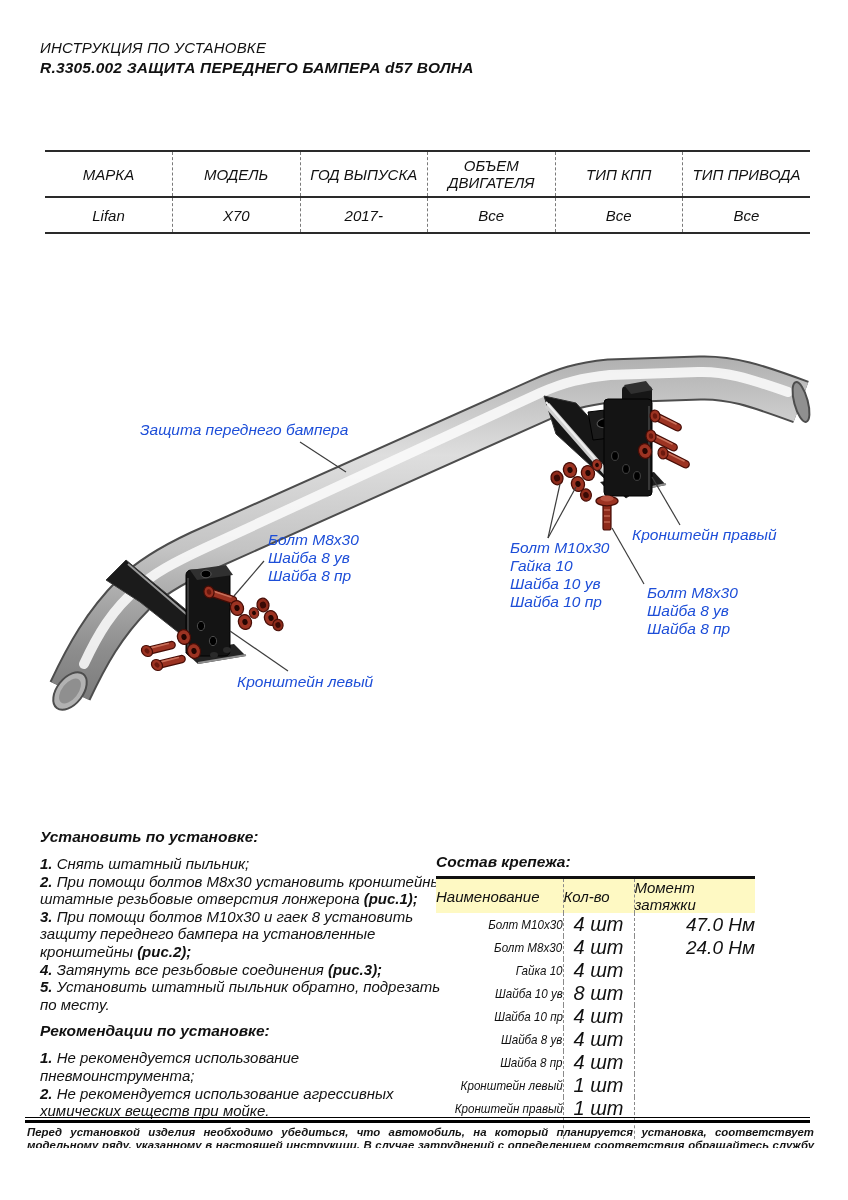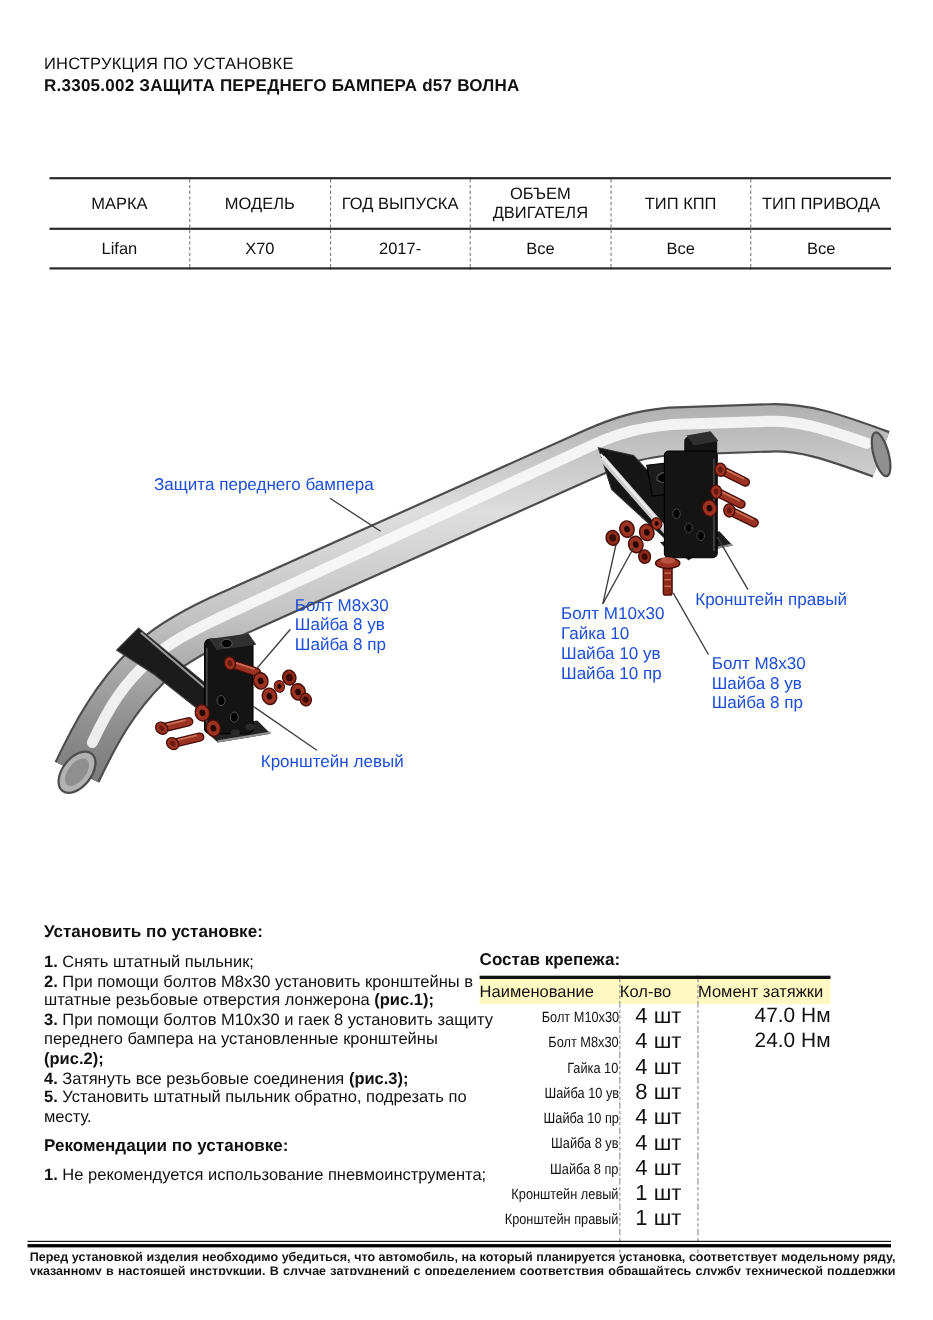--- a/index.html
+++ b/index.html
@@ -1,20 +1,21 @@
 <!DOCTYPE html>
 <html><head>
 <meta charset="utf-8">
 <style>
   * { box-sizing: border-box; margin: 0; padding: 0; }
   html,body { background:#fff; }
   .page {
-    position: relative; width: 848px; height: 1144px; margin: 15px auto;
+    position: relative; width: 848px; height: 1144px; margin: 4px auto;
     background: #fff; overflow: hidden; color:#111;
     font-family: "Liberation Sans", sans-serif;
+    font-style: italic;
   }
   
   .doc-header { position:absolute; left:40px; top:34px; line-height:20px; }
   .doc-header .l1 { font-size:15px; font-weight:400; letter-spacing:.2px; }
   .doc-header .l2 { font-size:15.5px; font-weight:700; letter-spacing:.2px; }
   
   table.veh {
     position:absolute; left:45px; top:146px; width:765px;
     border-collapse:collapse; table-layout:fixed;
     border-top:2px solid #2a2a2a; border-bottom:2px solid #2a2a2a;
@@ -231,20 +232,21 @@
 
   <section class="instructions">
     <h3>Установить по установке:</h3>
     <p><b>1.</b><span> Снять штатный пыльник;</span></p>
     <p><b>2.</b><span> При помощи болтов М8х30 установить кронштейны в штатные резьбовые отверстия лонжерона </span><b>(рис.1);</b></p>
     <p><b>3.</b><span> При помощи болтов М10х30 и гаек 8 установить защиту переднего бампера на установленные кронштейны </span><b>(рис.2);</b></p>
     <p><b>4.</b><span> Затянуть все резьбовые соединения </span><b>(рис.3);</b></p>
     <p><b>5.</b><span> Установить штатный пыльник обратно, подрезать  по месту.</span></p>
     <h3 class="rec">Рекомендации по установке:</h3>
     <p><b>1.</b><span> Не рекомендуется использование пневмоинструмента;</span></p>
+    <p><b>2.</b><span> Не рекомендуется использование агрессивных химических веществ при мойке.</span></p>
   </section>
 
   <section class="hardware">
     <h3>Состав крепежа:</h3>
     <table class="hw">
       <colgroup>
           <col class="c-name">
           <col class="c-qty">
           <col class="c-tq">
         </colgroup>

